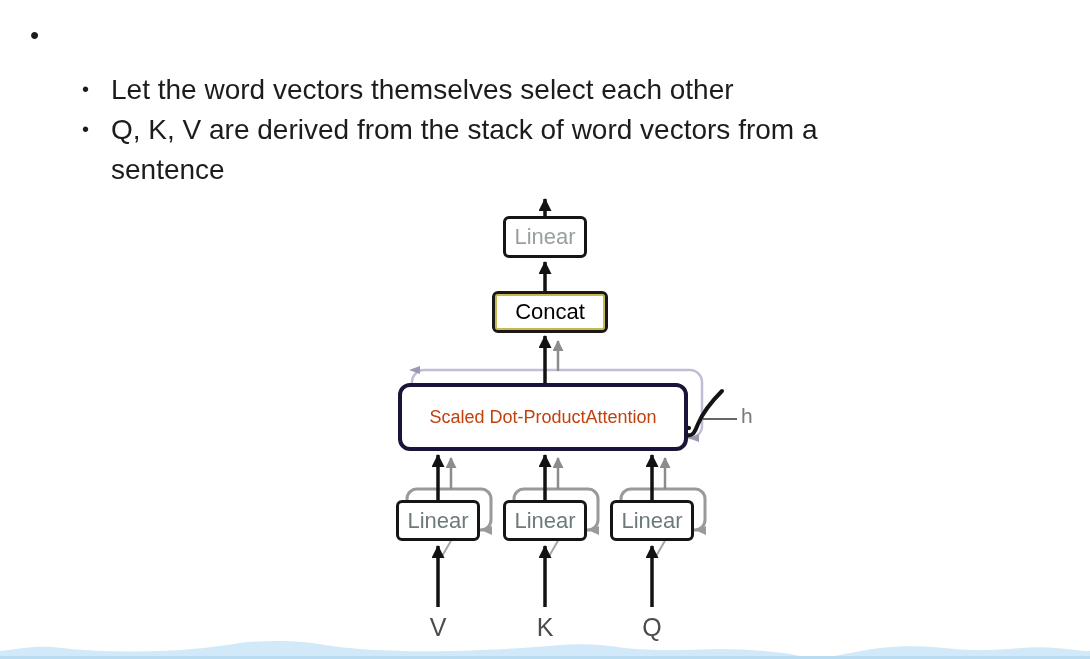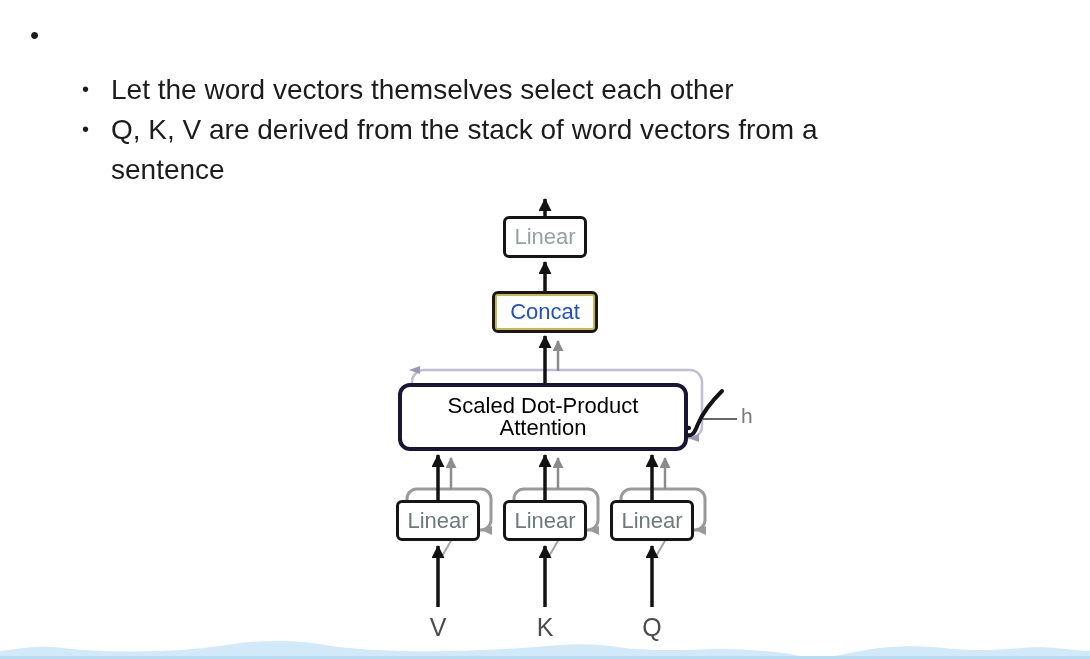--- a/index.html
+++ b/index.html
@@ -27,25 +27,25 @@
   .dbox{
     position:absolute;z-index:2;
     background:#ffffff;
     border:3px solid #151515;
     border-radius:6px;
     display:flex;align-items:center;justify-content:center;
     font-weight:300;
     box-sizing:border-box;
   }
   .box-linear-top{left:503px;top:216px;width:84px;height:42px;font-size:22px;color:#98a0a1;}
-  .box-concat{left:492px;top:291px;width:106px;height:42px;font-size:22px;color:#1d4ed8;
+  .box-concat{left:492px;top:291px;width:116px;height:42px;font-size:22px;color:#000000;
       border-color:#181818;box-shadow:inset 0 0 0 2px #c9b74f;}
   .box-attention{left:398px;top:383px;width:290px;height:68px;
       border:4px solid #191538;border-radius:12px;
-      font-size:22px;line-height:22px;color:#000000;text-align:center;flex-direction:column;}
+      font-size:18px;line-height:22px;color:#c2410c;text-align:center;}
   .box-linear-bottom{width:84px;height:41px;top:500px;font-size:22px;color:#6d797b;border-width:3.5px;}
   .lb1{left:396px;} .lb2{left:503px;} .lb3{left:610px;}
   .h-label{position:absolute;z-index:2;left:741px;top:404px;font-size:21px;color:#7a7a7a;font-weight:300;}
   .input-label{position:absolute;z-index:2;top:613px;width:44px;text-align:center;
       font-size:25px;color:#4c4c4c;font-weight:300;}
   .il1{left:416px;} .il2{left:523px;} .il3{left:630px;}
 </style>
 </head>
 <body>
 

